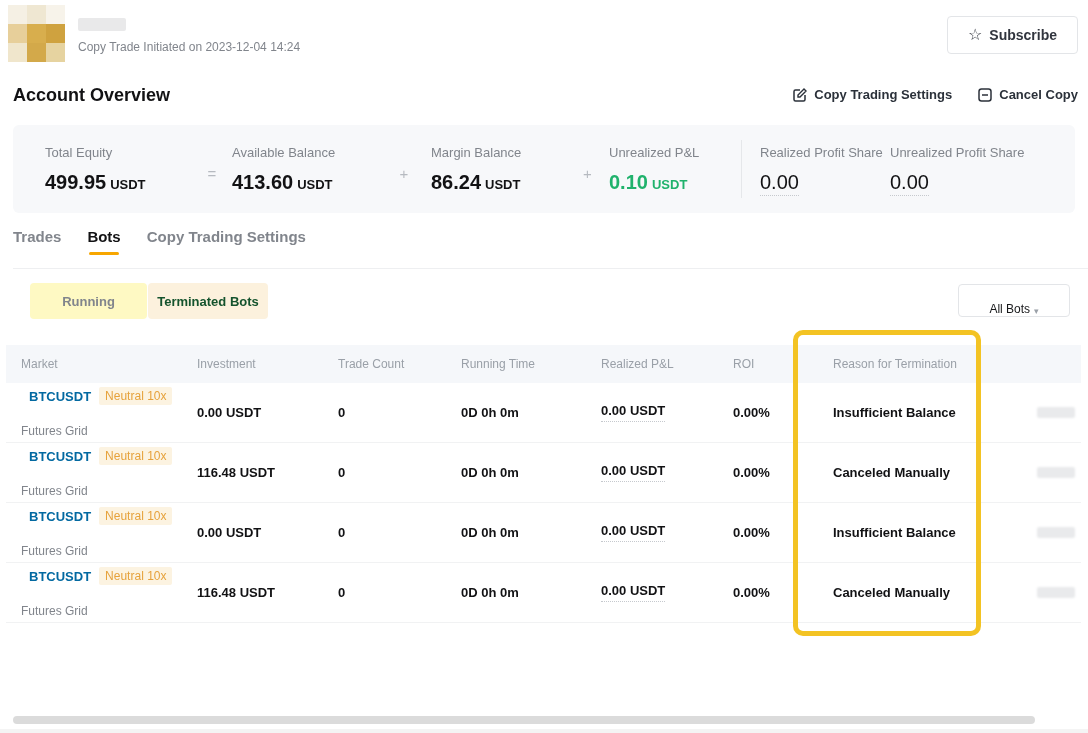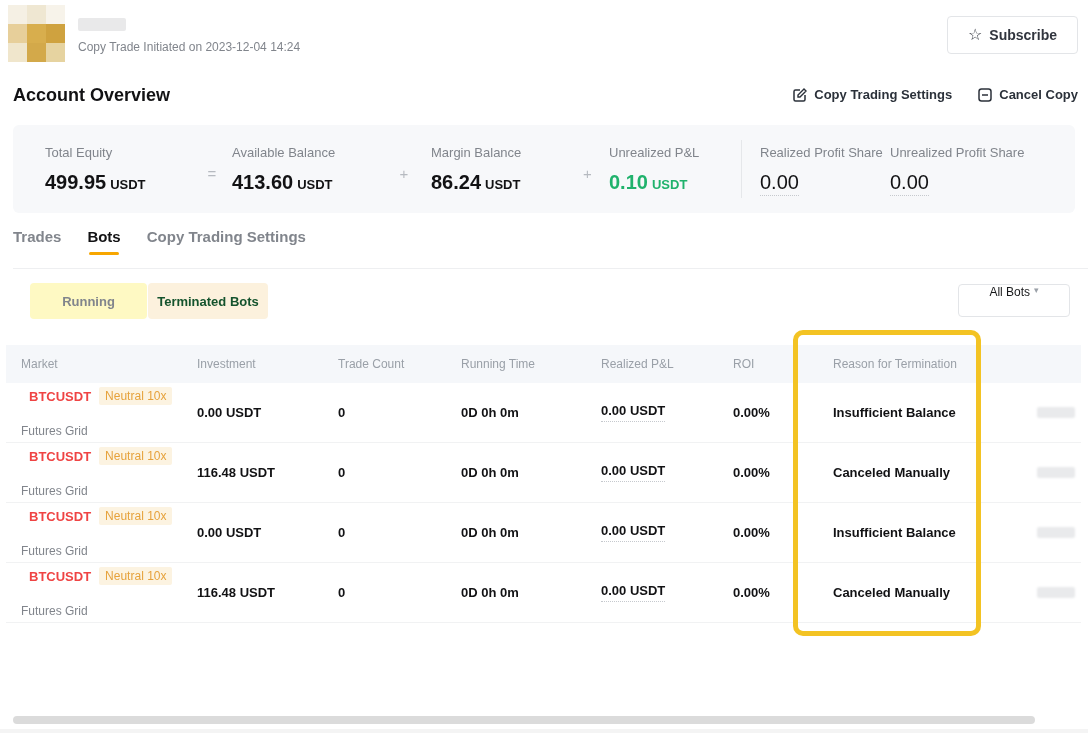--- a/index.html
+++ b/index.html
@@ -44,33 +44,33 @@
   .tab.active { color:#121214; }
   .tab.active::after { content:""; position:absolute; left:50%; transform:translateX(-50%); bottom:0; width:30px; height:3px; background:#f7a600; border-radius:2px; }
   .tabline { position:absolute; left:13px; top:268px; width:1075px; height:1px; background:#eeeff1; }
 
   
   .seg { position:absolute; top:283px; height:36px; display:flex; align-items:center; justify-content:center;
          border-radius:4px; font-size:13px; cursor:pointer; }
   .seg.running { left:30px; width:117px; background:#fef9c3; color:#81858c; font-weight:600; }
   .seg.terminated { left:148px; width:120px; background:#fcf1dd; color:#14532d; font-weight:700; }
   .dropdown { position:absolute; right:18px; top:284px; width:112px; height:33px; background:#fff;
-              border:1px solid #e3e5e8; border-radius:4px; display:flex; align-items:flex-start; justify-content:center;
+              border:1px solid #e3e5e8; border-radius:4px; display:flex; align-items:flex-end; justify-content:center;
               gap:4px; font-size:12px; color:#17181a; cursor:pointer; }
   .dropdown .caret { color:#9aa0a8; font-size:9px; }
 
   
   .tablewrap { position:absolute; left:6px; top:345px; width:1075px; }
   .trow { display:grid; grid-template-columns:176px 141px 123px 140px 132px 100px 185px 1fr; align-items:center; }
   .thead { height:38px; background:#f5f7fa; }
   .thead .cell { font-size:12px; color:#9aa0a8; }
   .cell { padding-left:15px; }
   .drow { height:60px; border-bottom:1px solid #f1f2f3; }
   .mkt-line1 { display:flex; align-items:center; gap:8px; }
-  .mkt { font-size:13px; font-weight:700; color:#ef4444;padding-left:8px; }
+  .mkt { font-size:13px; font-weight:700; color:#0369a1;padding-left:8px; }
   .badge { font-size:12px; color:#e6a23c; background:#fcf3e1; padding:2px 6px; border-radius:2px; white-space:nowrap; }
   .mkt-line2 { font-size:12px; color:#81858c; margin-top:19px; }
   .cval { font-size:13px; font-weight:700; color:#121214; }
   .pnl { display:inline-block; border-bottom:1px dotted #c6c9ce; padding-bottom:3px; }
   .blob { width:38px; height:11px; background:#e9eaec; border-radius:2px; margin-left:auto; margin-right:6px; filter:blur(1px); }
 
   
   .hlbox { position:absolute; left:787px; top:-15px; width:188px; height:306px;
            border:5px solid #f3c323; border-radius:10px; pointer-events:none; }
 

